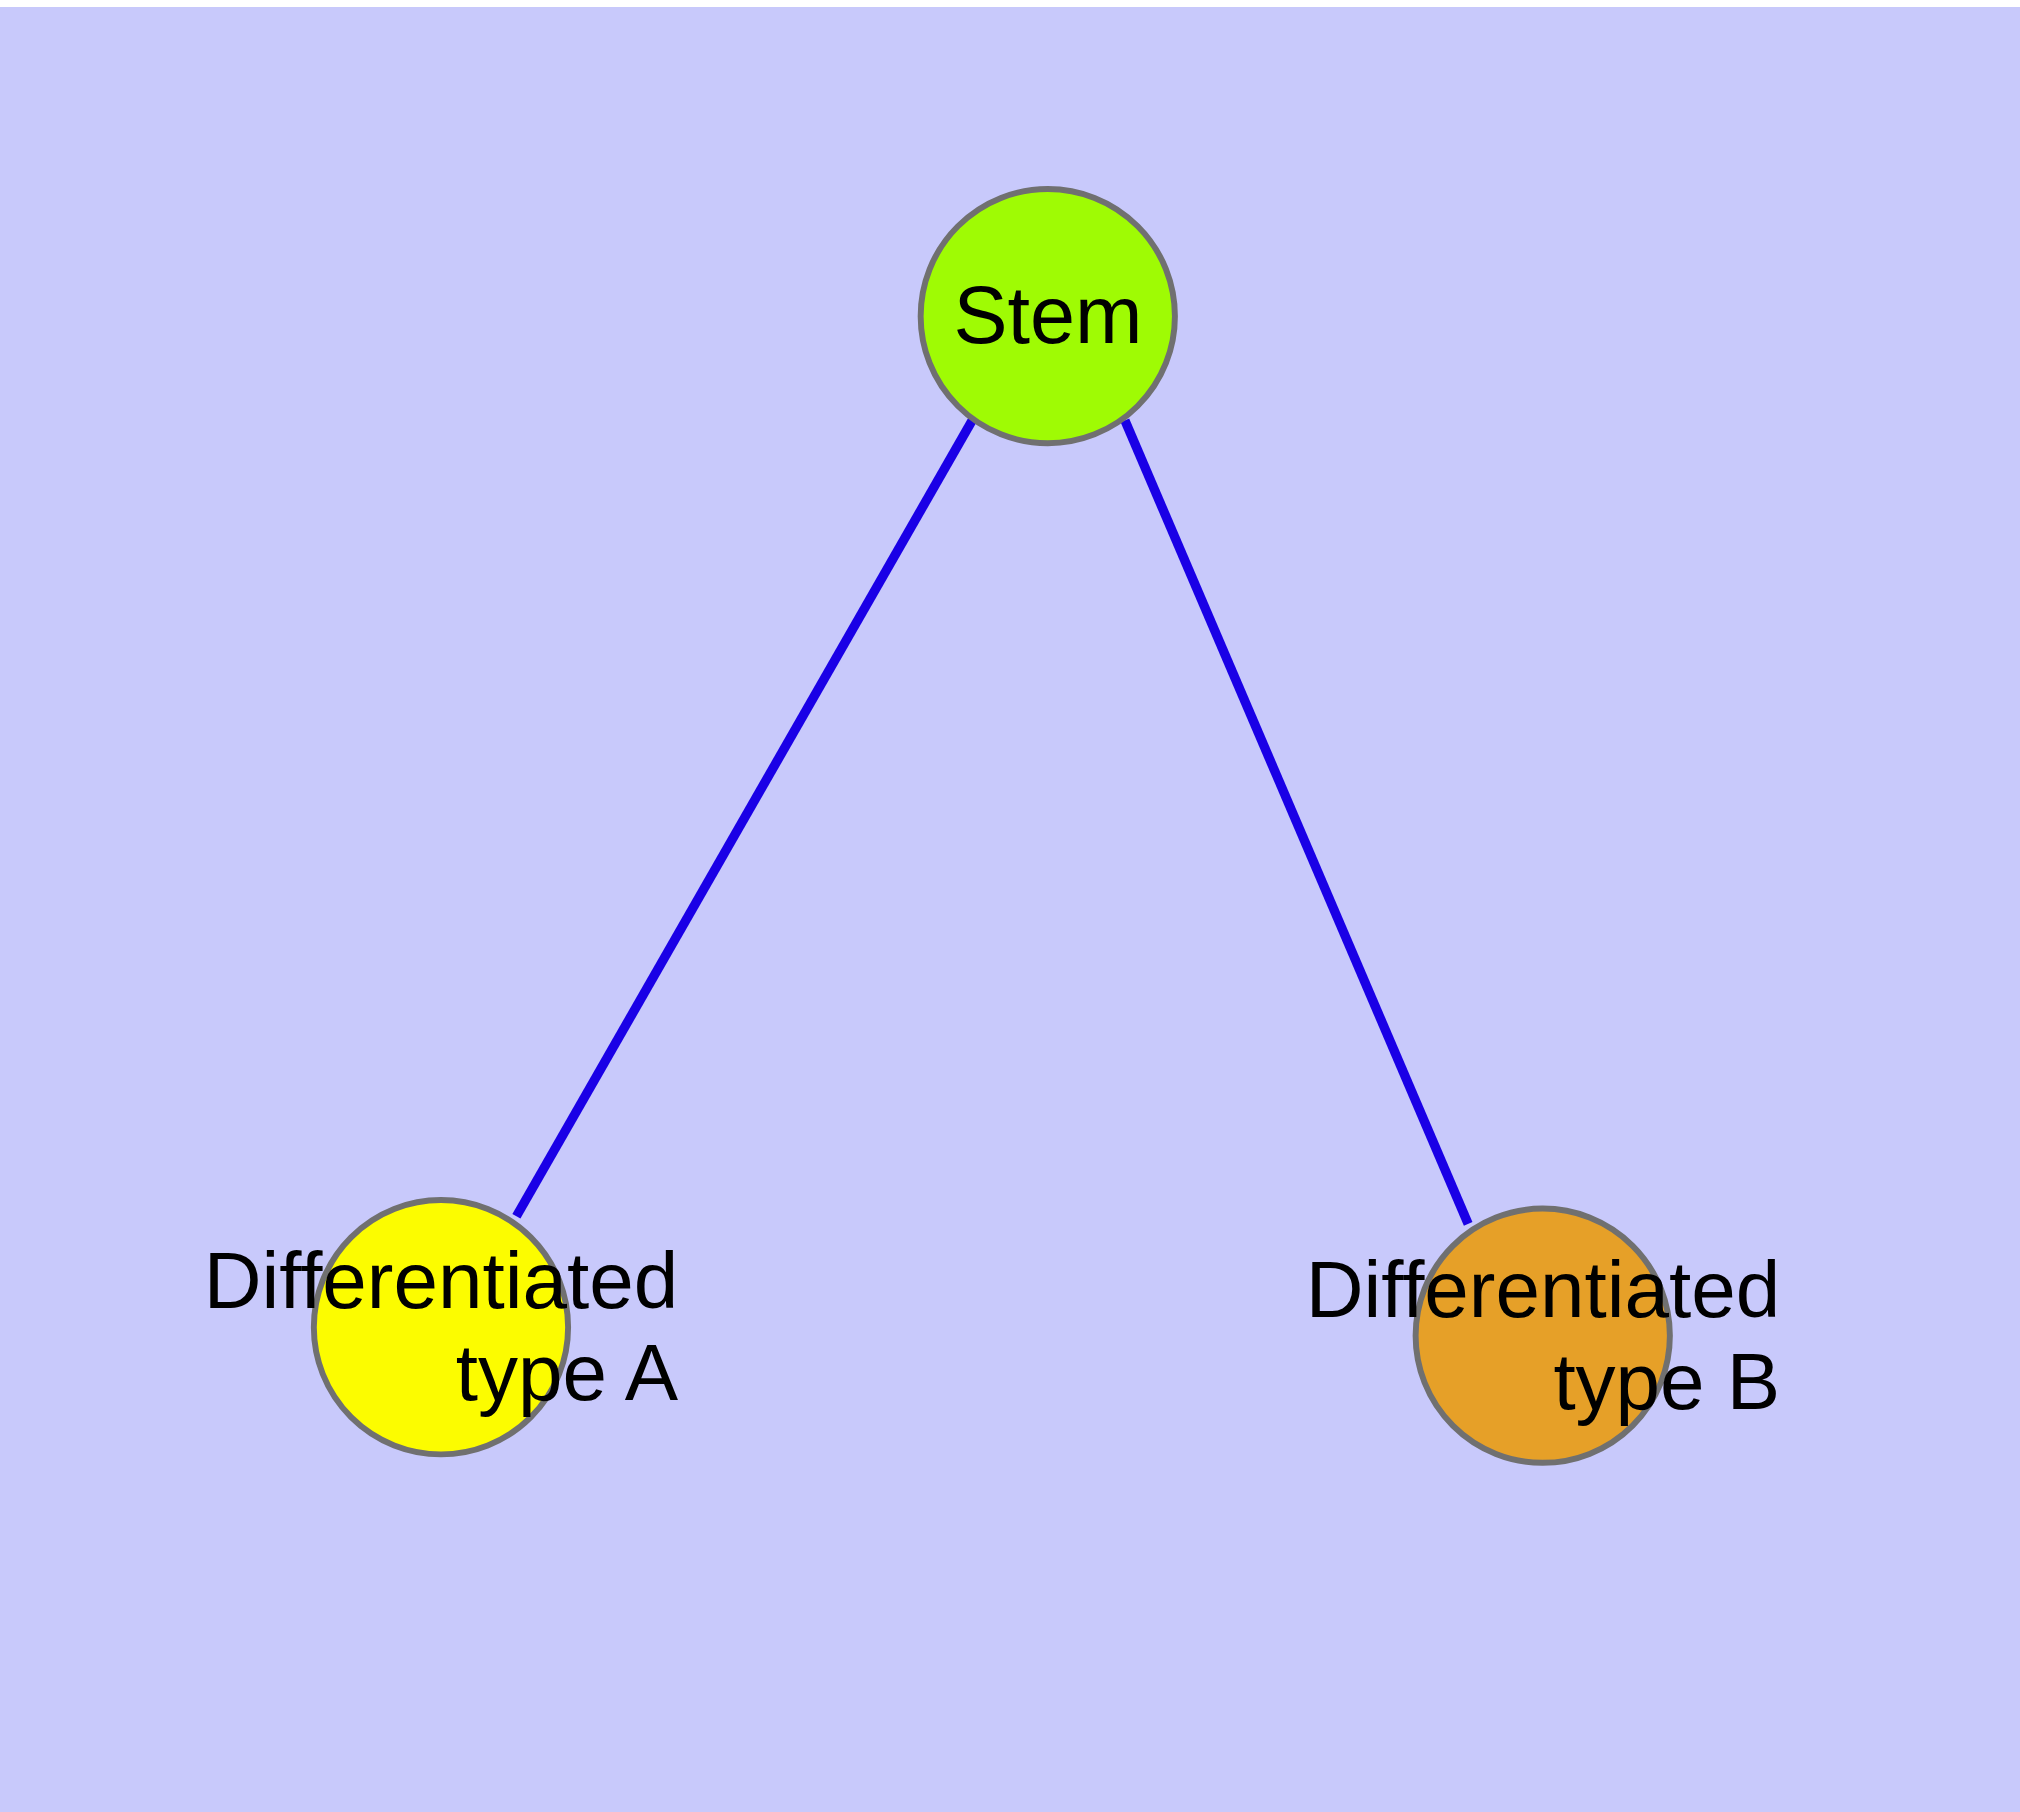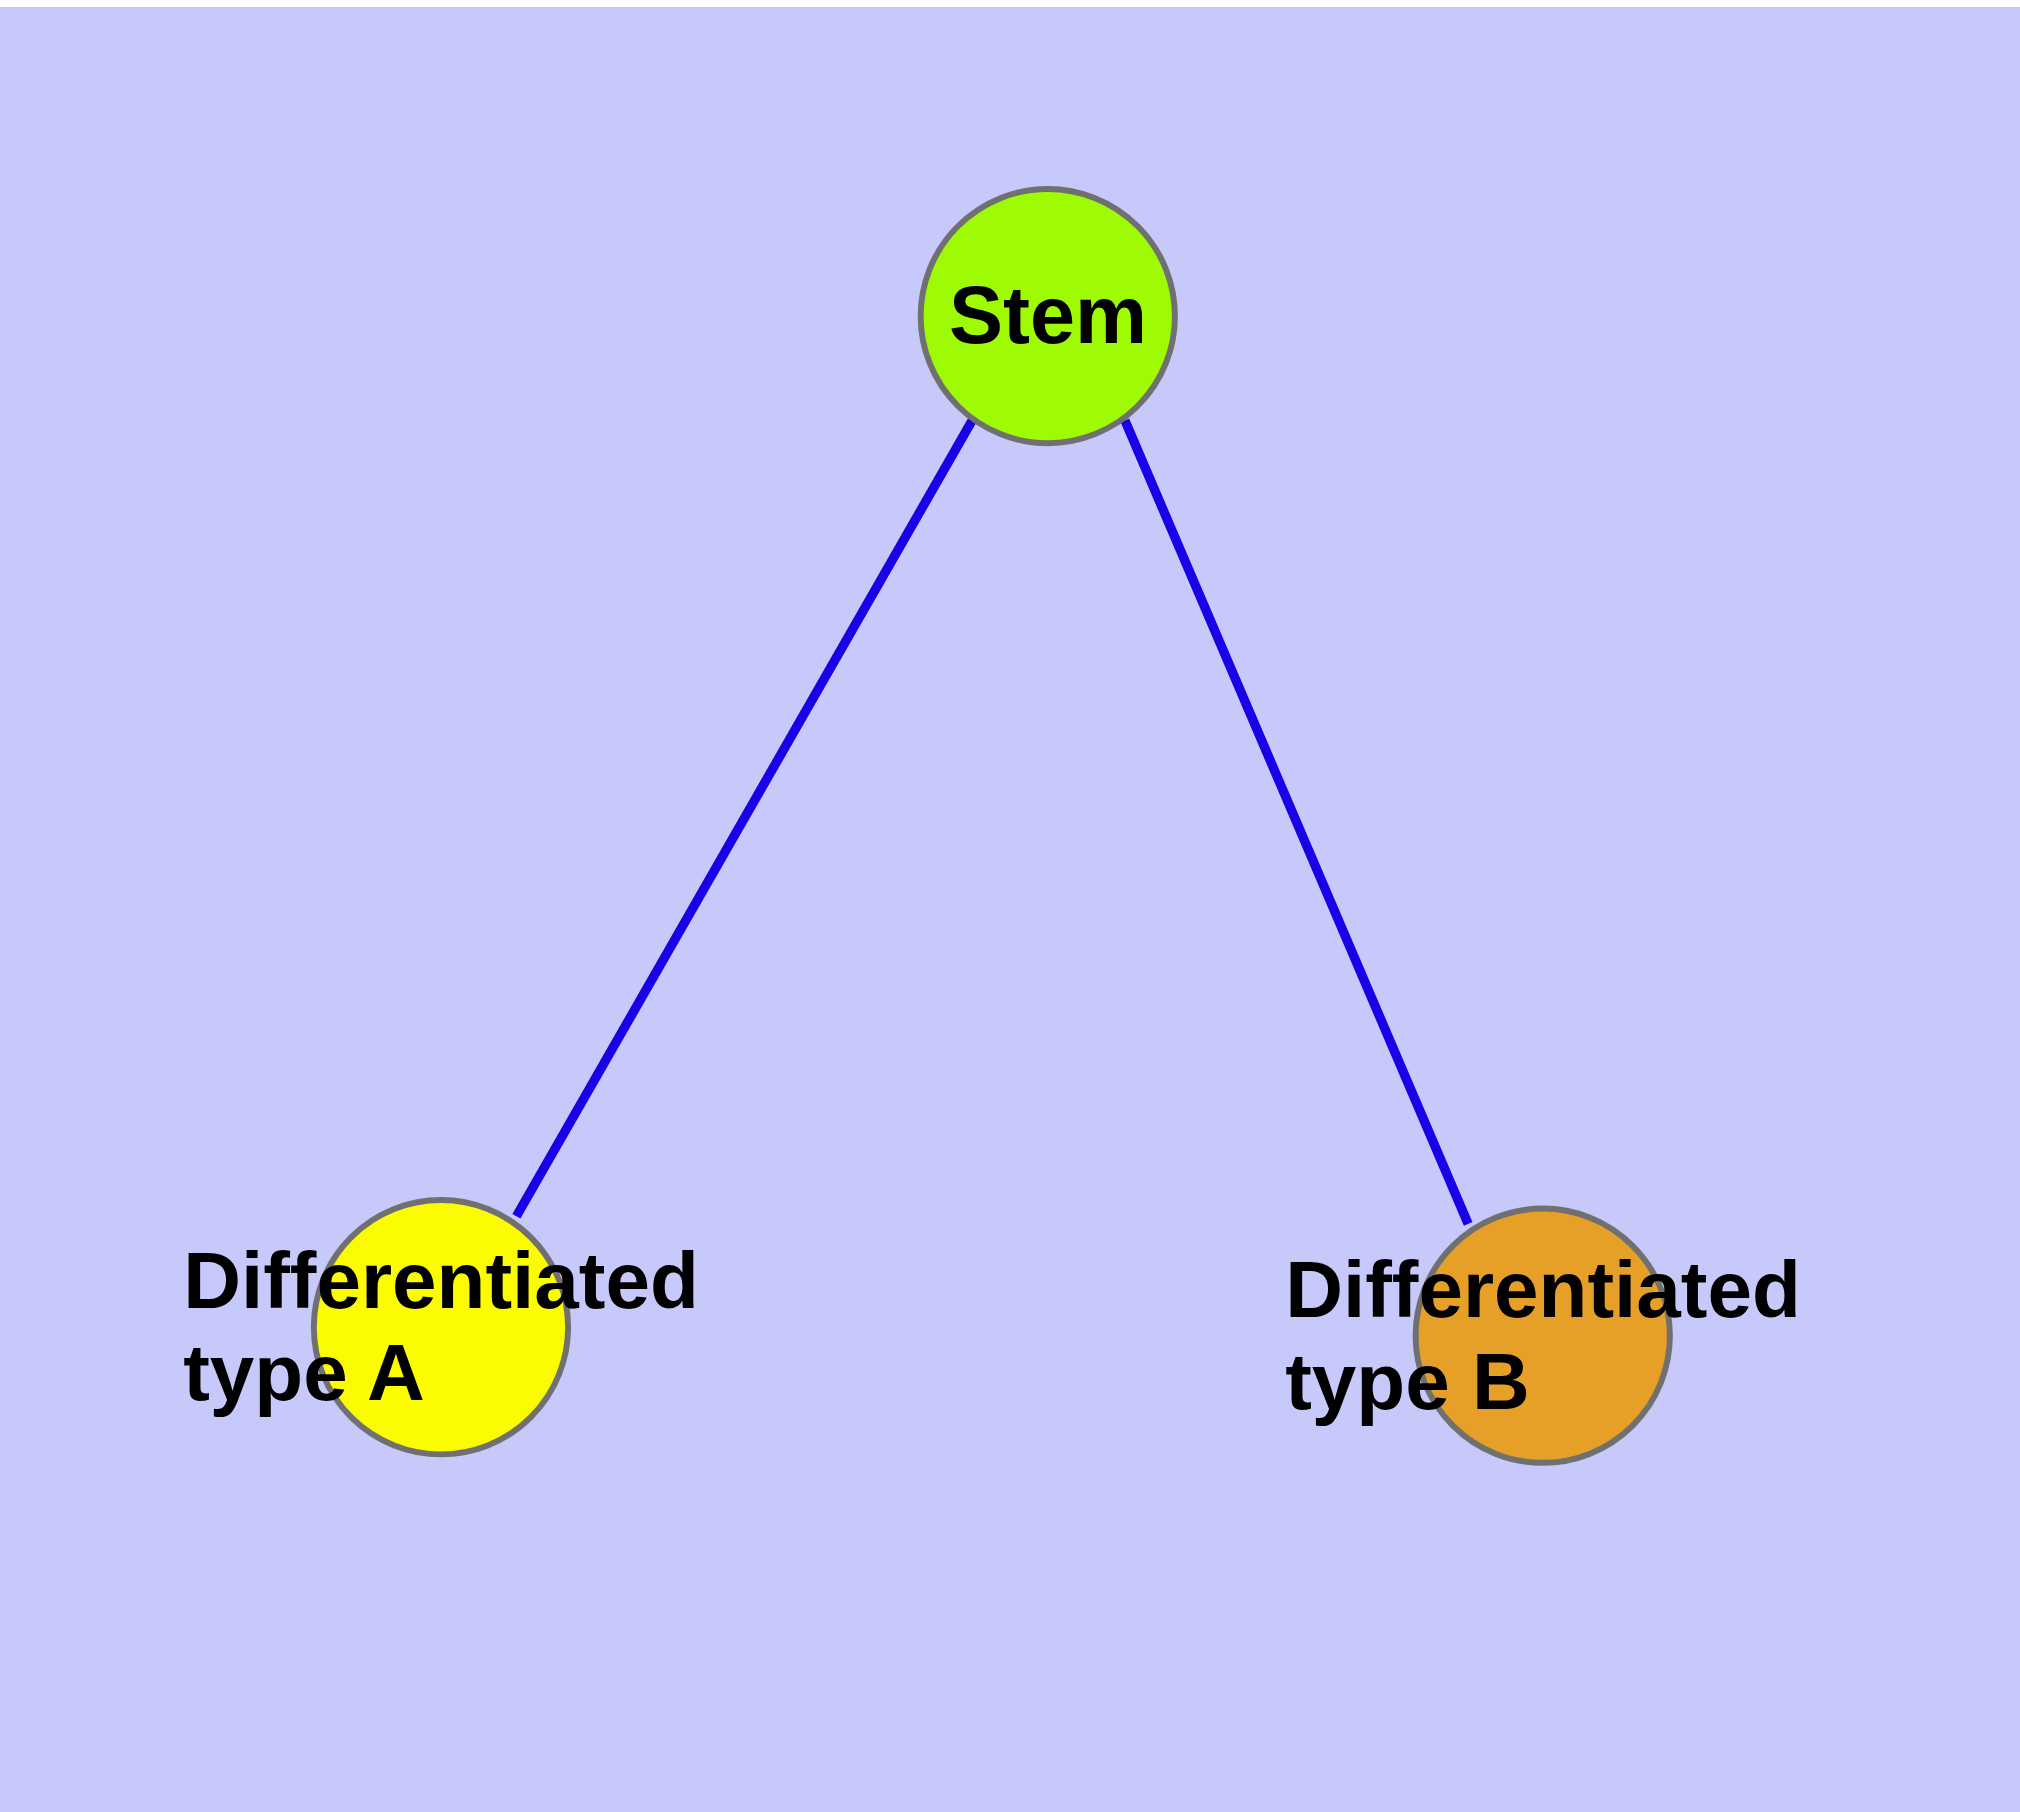--- a/index.html
+++ b/index.html
@@ -24,23 +24,23 @@
   }
   #graph-svg {
     position: absolute;
     left: 0;
     top: 0;
     width: 2021px;
     height: 1812px;
   }
   .node-label {
     position: absolute;
-    text-align: left;
+    text-align: right;
     color: #000000;
-    font-weight: bold;
+    font-weight: normal;
     line-height: 1.15;
     white-space: pre;
     pointer-events: none;
     user-select: none;
   }
   #label-stem {
     font-size: 81px;
     left: 1048px;
     top: 316px;
     transform: translate(-50%, -50%);

